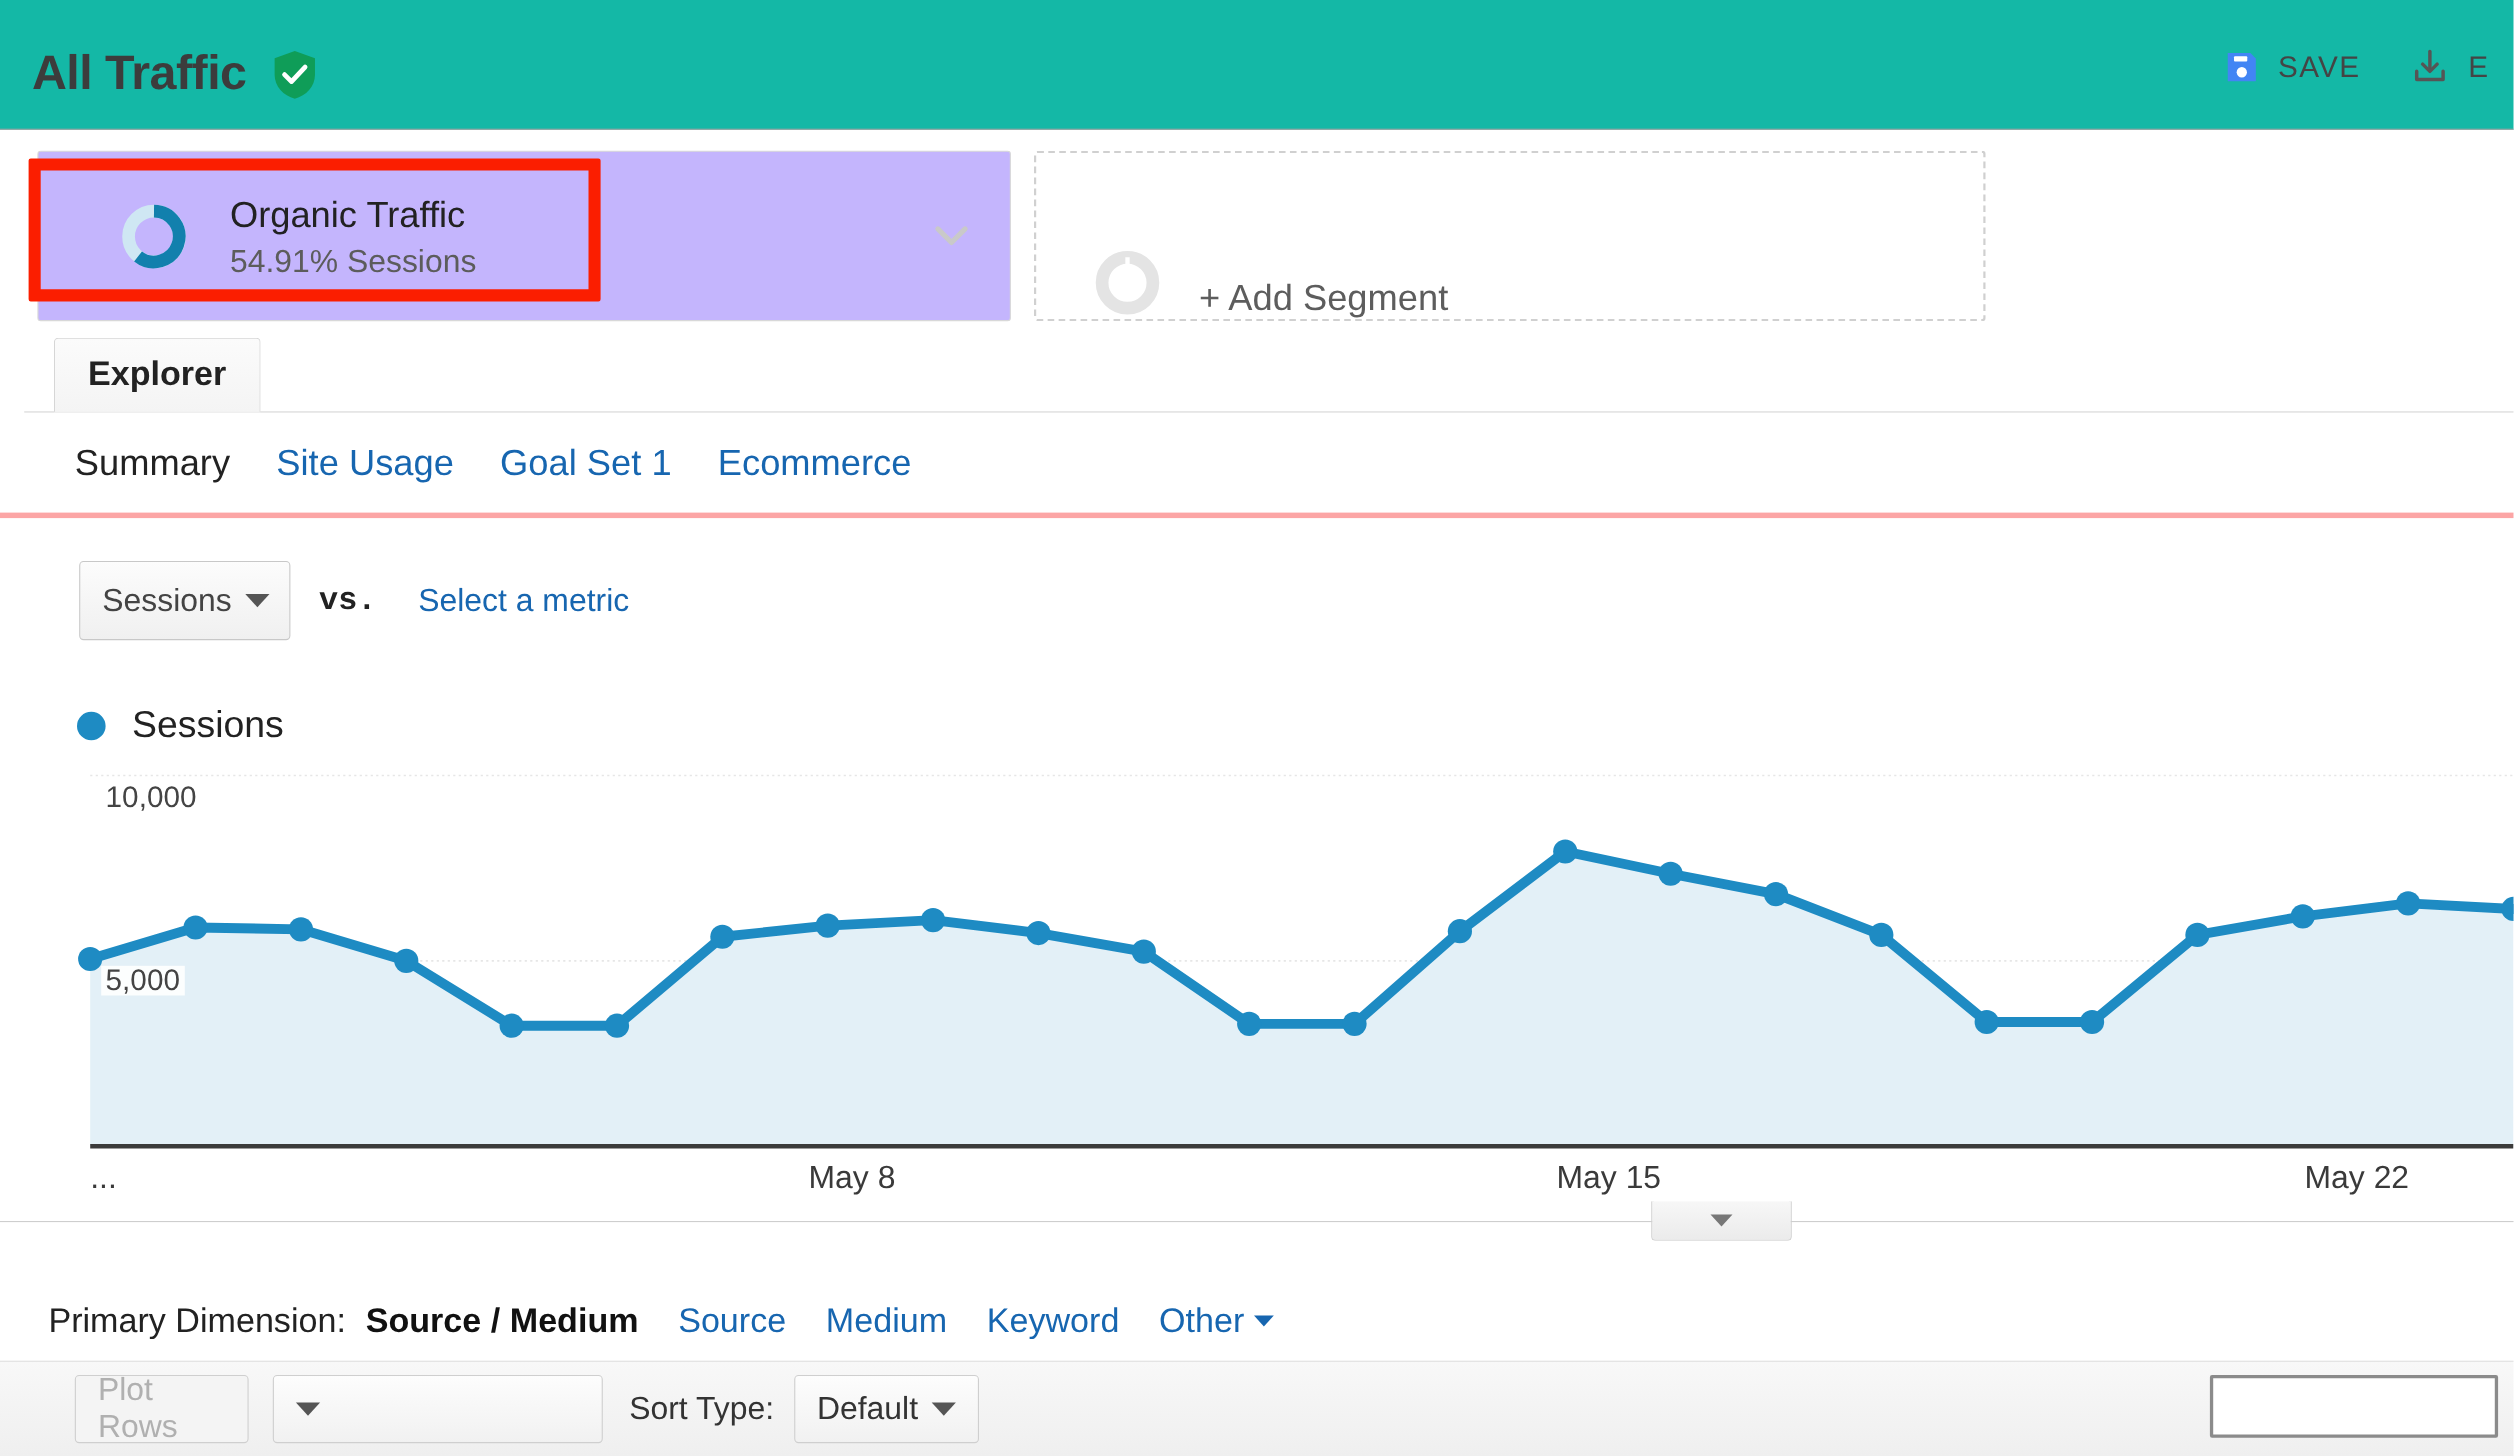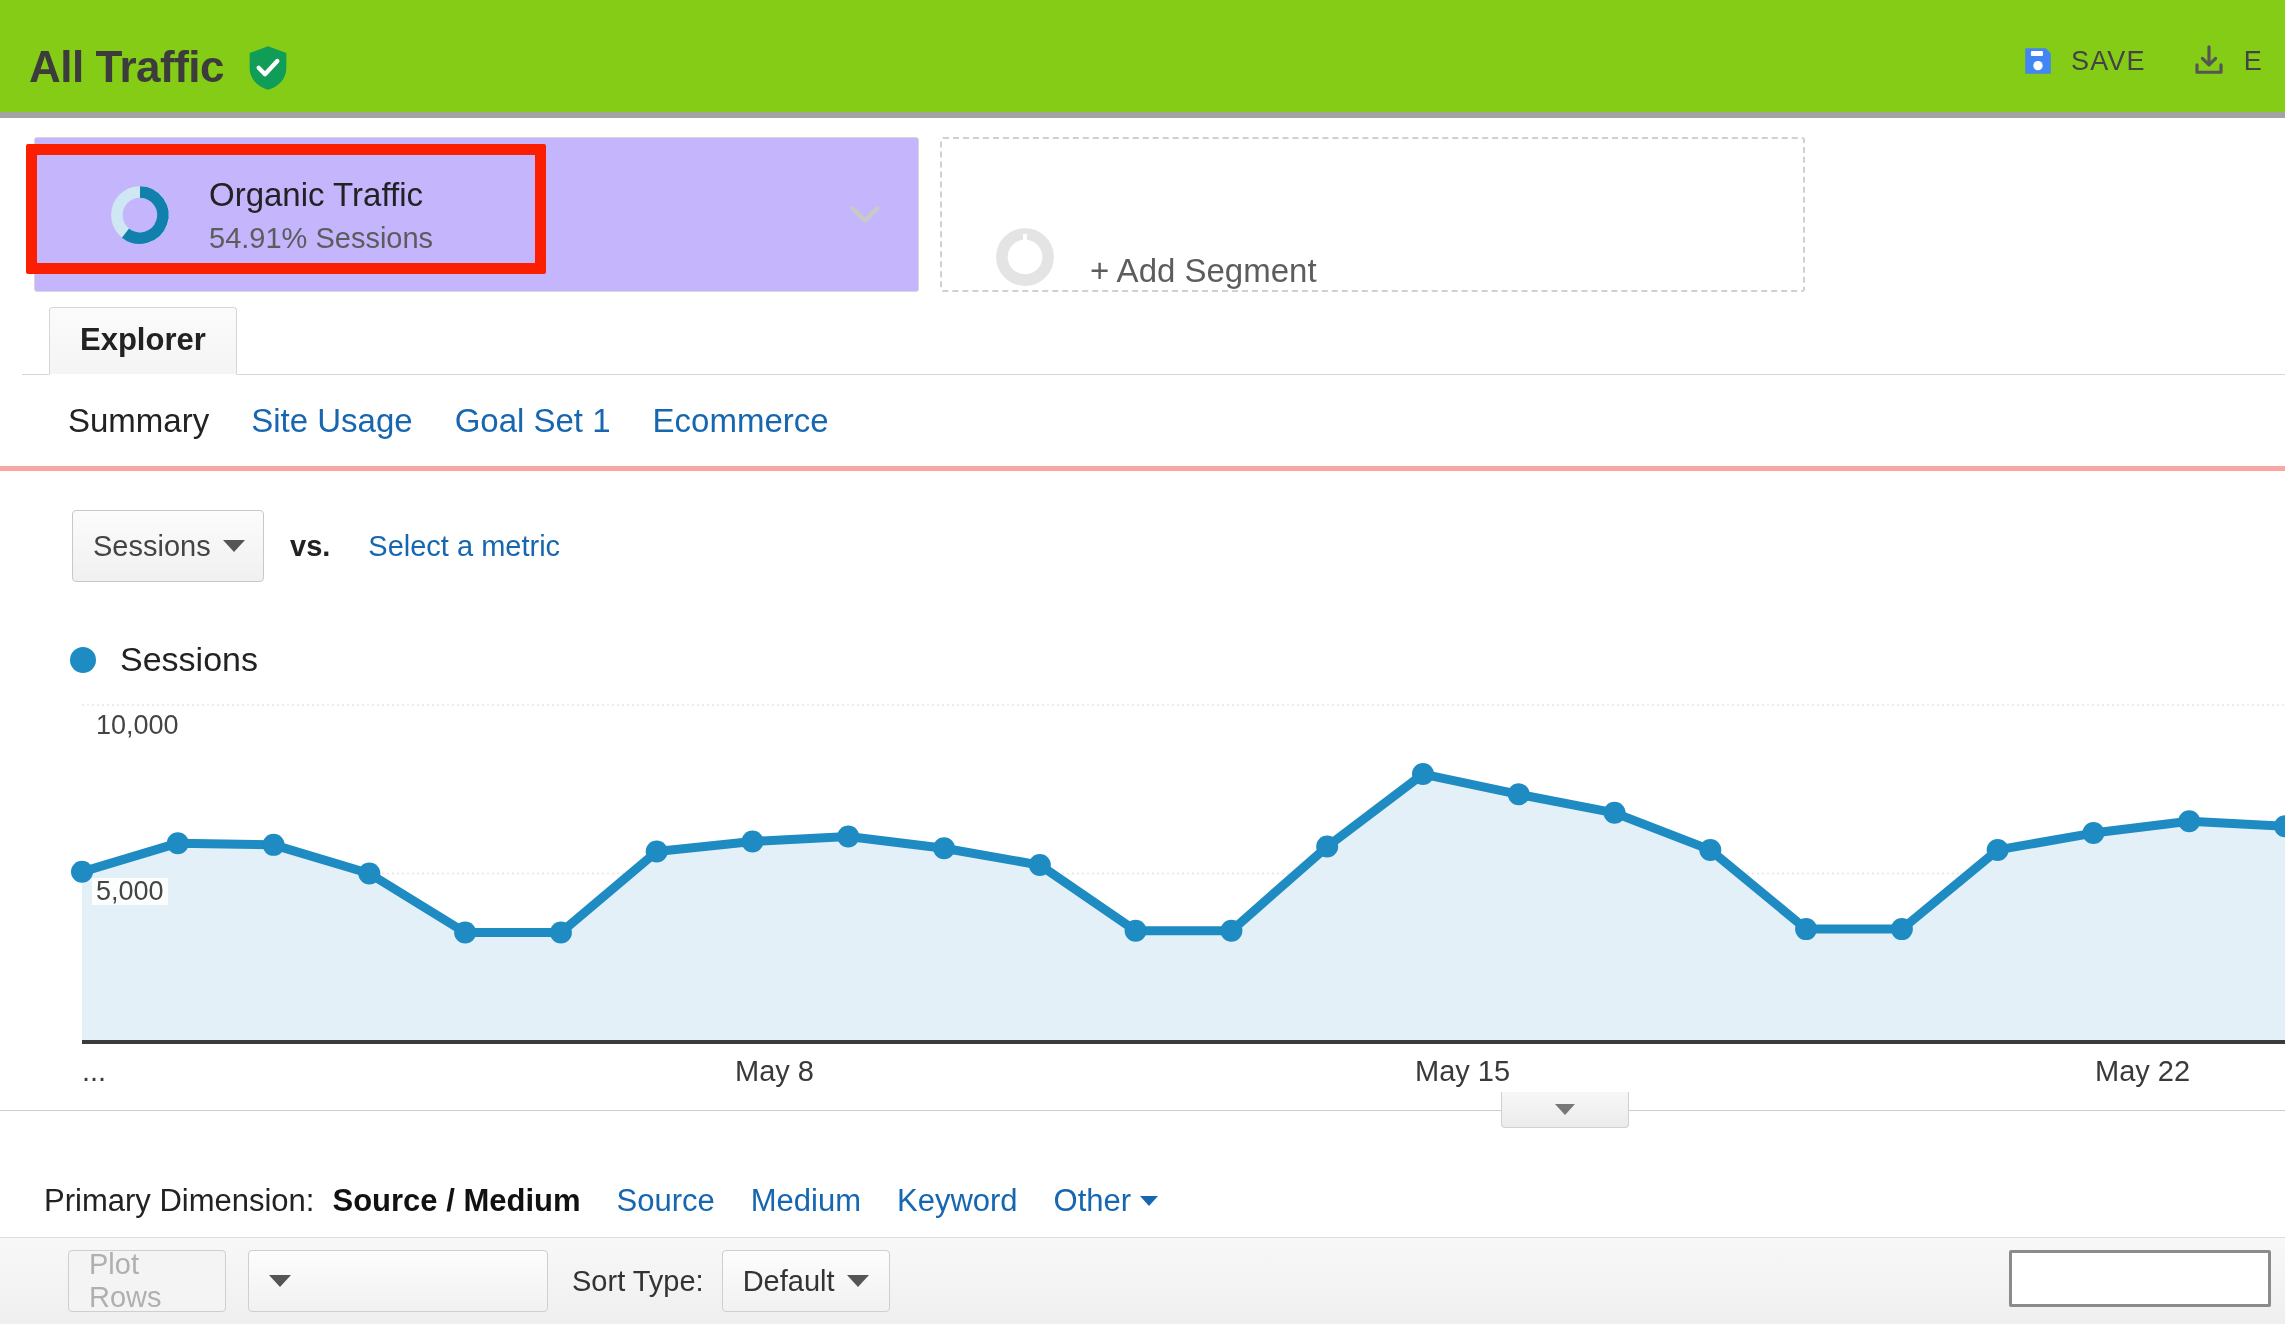--- a/index.html
+++ b/index.html
@@ -8,22 +8,22 @@
     width: 2285px; height: 1324px;
     background: #ffffff;
     font-family: "Liberation Sans", sans-serif;
     overflow: hidden;
   }
 
   
   .header {
     position: absolute; left: 0; top: 0;
     width: 2285px; height: 118px;
-    background: #84cc16;
-    border-bottom: 6px solid #a3a3a3;
+    background: #14b8a6;
+    border-bottom: 1px solid #a3a3a3;
   }
   .page-title {
     position: absolute; left: 29px; top: 42px;
     font-size: 44px; font-weight: bold; color: #3c3c3c;
     letter-spacing: -0.5px; white-space: nowrap;
   }
   .shield-icon {
     position: absolute; left: 248px; top: 46px;
     width: 40px; height: 44px;
   }
@@ -123,21 +123,21 @@
     background: linear-gradient(#fcfcfc, #f0f0f0);
     border: 1px solid #c8c8c8; border-radius: 4px;
     display: flex; align-items: center; justify-content: space-between;
     padding: 0 18px 0 20px; cursor: pointer;
   }
   .metric-select-label { font-size: 29px; color: #444; }
   .caret-dn {
     width: 0; height: 0; border-left: 11px solid transparent;
     border-right: 11px solid transparent; border-top: 12px solid #555;
   }
-  .vs-label { margin-left: 26px; font-size: 29px; font-weight: bold; color: #222; }
+  .vs-label { margin-left: 26px; font-size: 29px; font-weight: bold; color: #222; font-family: Liberation Mono, monospace; }
   .select-metric-link { margin-left: 38px; font-size: 29px; color: #1766b0; cursor: pointer; }
 
   
   .legend {
     position: absolute; left: 70px; top: 640px;
     display: flex; align-items: center;
   }
   .legend-dot { width: 26px; height: 26px; border-radius: 50%; background: #1e8bc3; }
   .legend-label { margin-left: 24px; font-size: 34px; color: #222; }
 

